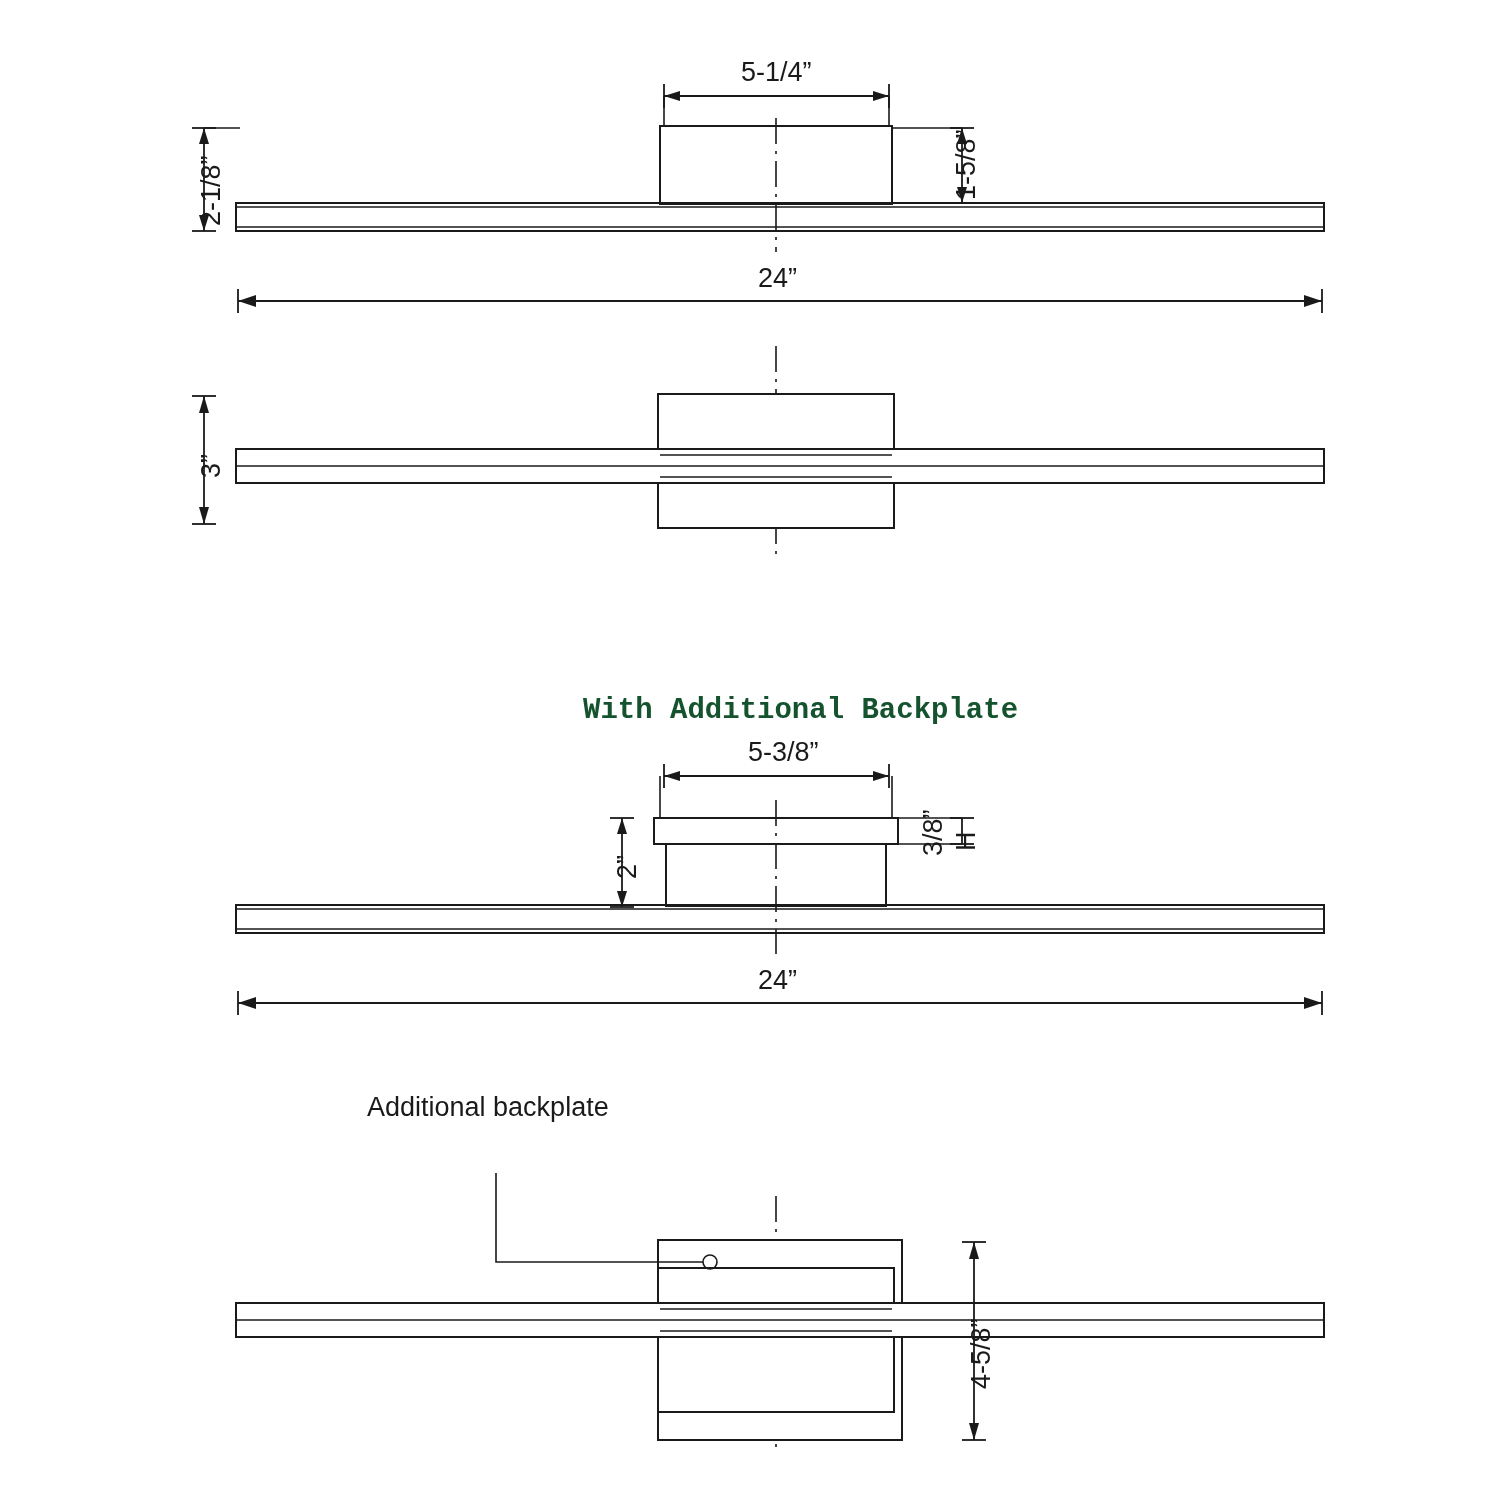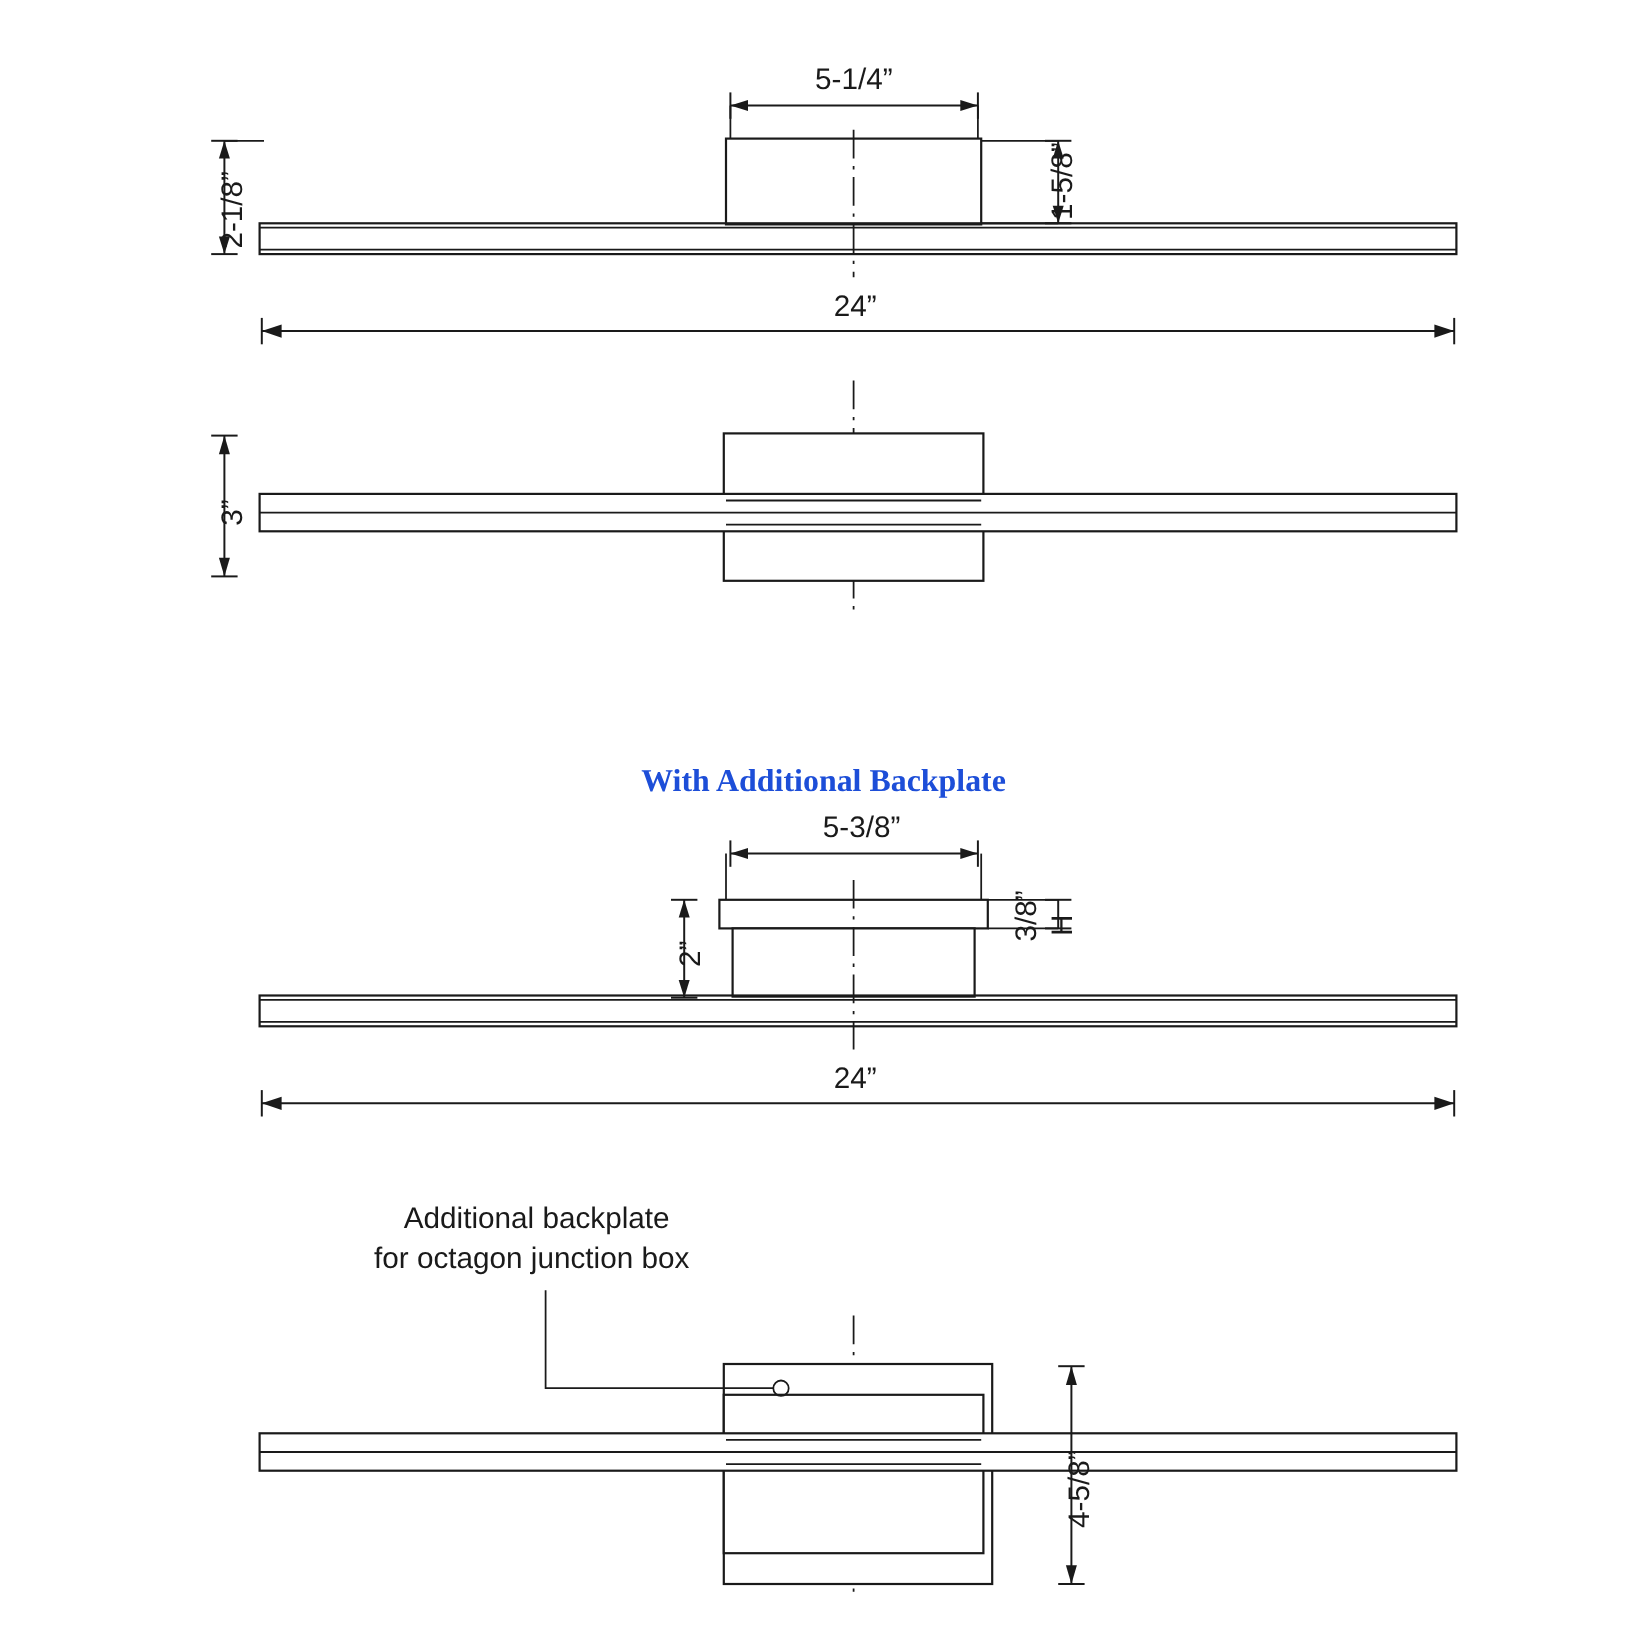--- a/index.html
+++ b/index.html
@@ -53,24 +53,24 @@
     font-size: 27px;
     color: #1a1a1a;
     white-space: nowrap;
   }
   .label.vert {
     transform-origin: 0 0;
     transform: rotate(-90deg);
   }
   .title {
     position: absolute;
-    font-family: Liberation Serif, serif;
+    font-family: Liberation Mono, monospace;
     font-weight: bold;
     font-size: 29px;
-    color: #1d4ed8;
+    color: #14532d;
     white-space: nowrap;
   }
   .note {
     position: absolute;
     font-family: "Liberation Sans", sans-serif;
     font-size: 27px;
     color: #1a1a1a;
     line-height: 1.38;
     text-align: left;
     white-space: nowrap;
@@ -224,15 +224,14 @@
   <div class="title" style="left:583px; top:694px;">With Additional Backplate</div>
 
   <div class="label" style="left:748px; top:737px;">5-3/8”</div>
   <div class="label vert" style="left:918px; top:856px;">3/8”</div>
   <div class="label vert" style="left:951px; top:851px;">H</div>
   <div class="label vert" style="left:612px; top:879px;">2”</div>
   <div class="label" style="left:758px; top:965px;">24”</div>
   <div class="label vert" style="left:966px; top:1389px;">4-5/8”</div>
 
   <div class="note" style="left:367px; top:1089px;">Additional backplate</div>
-  <div class="note" style="left:340px; top:1126px;">for octagon junction box</div>
 
 </div>
 
 </body></html>

